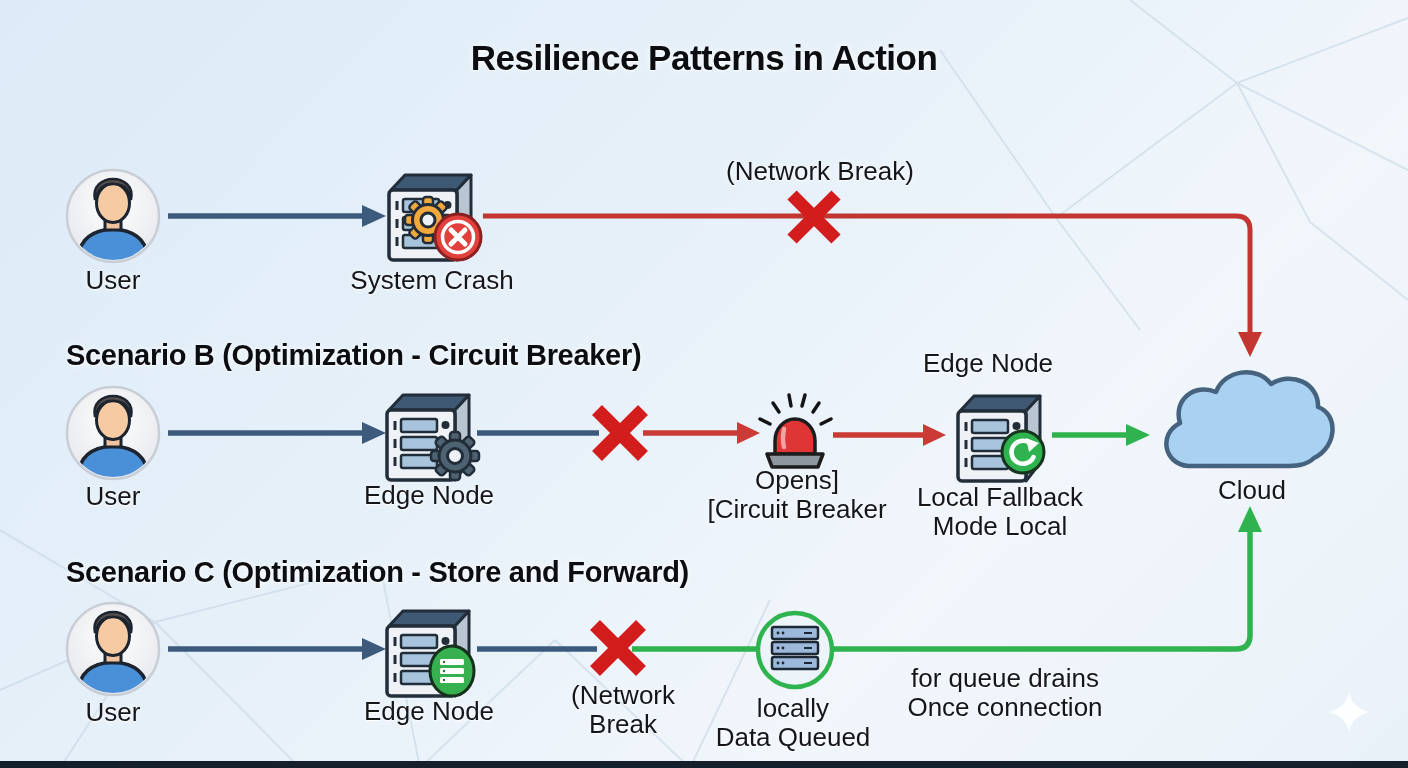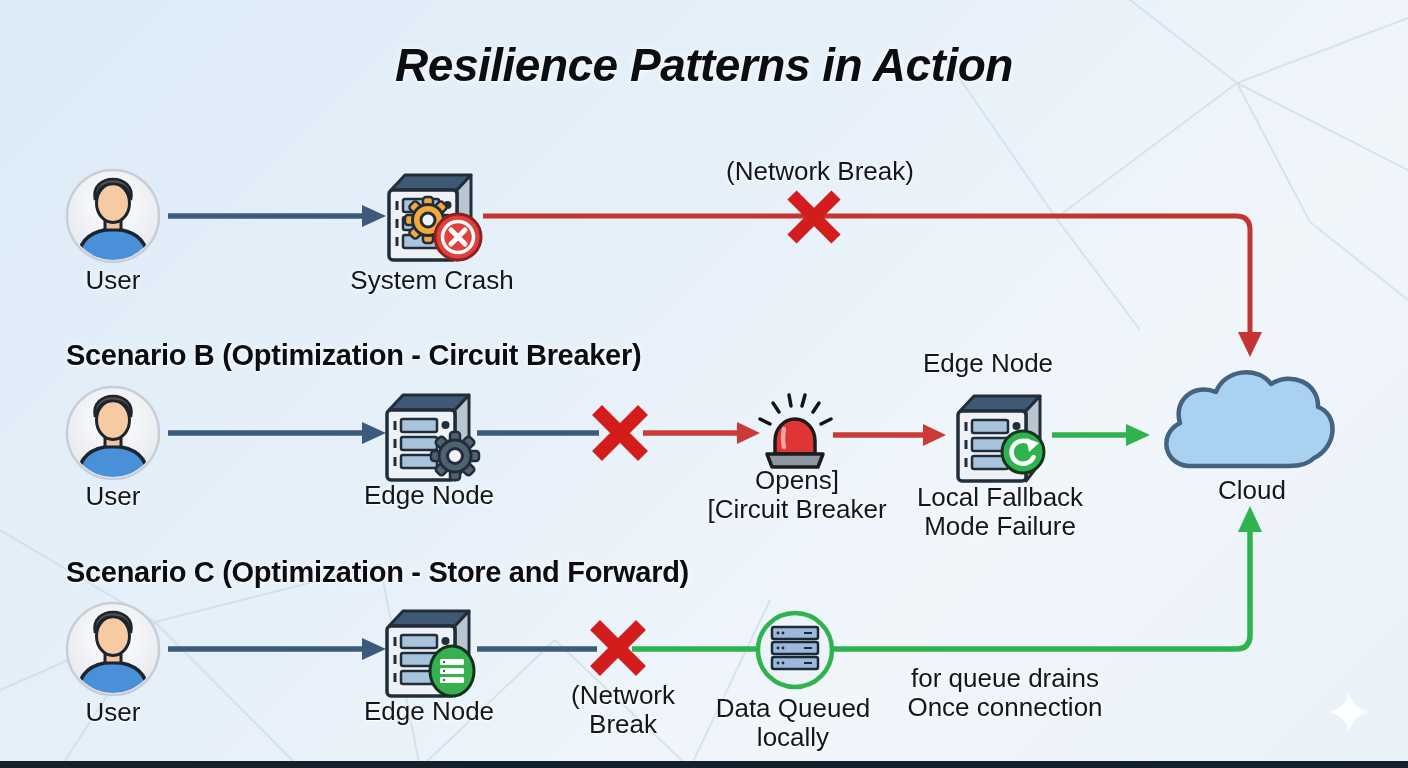--- a/index.html
+++ b/index.html
@@ -4,21 +4,21 @@
 <style>
   html,body{margin:0;padding:0;background:#9fb3c4;}
   .stage{
     position:relative;width:1408px;height:768px;overflow:hidden;
     background:linear-gradient(135deg,#dcebf7 0%,#e6f0f9 40%,#f1f6fb 70%,#e9f1f8 100%);
     font-family:"Liberation Sans", sans-serif;color:#101215;
   }
   .stage svg.base{position:absolute;left:0;top:0;}
   .txt{position:absolute;transform:translateX(-50%);text-align:center;white-space:nowrap;
        text-shadow:0 1px 0 rgba(255,255,255,.85),0 0 7px rgba(255,255,255,.9);}
-  .title{font-size:46px;font-weight:bold;letter-spacing:-.5px;color:#0b0d10;font-style:italic;}
+  .title{font-size:35px;font-weight:bold;letter-spacing:-.5px;color:#0b0d10;}
   .heading{position:absolute;transform:none;text-align:left;font-size:29px;font-weight:bold;
            letter-spacing:-.3px;color:#0b0d10;white-space:nowrap;
            text-shadow:0 1px 0 rgba(255,255,255,.85),0 0 7px rgba(255,255,255,.9);}
   .lbl{font-size:26px;line-height:29px;color:#14161a;}
 </style>
 </head>
 <body>
 
 <div class="stage">
 
@@ -238,32 +238,32 @@
   <div class="heading" style="left:66px;top:339px;">Scenario B (Optimization - Circuit Breaker)</div>
   <div class="txt lbl" style="left:113px;top:482px;">User</div>
   <div class="txt lbl" style="left:429px;top:481px;">Edge Node</div>
   <div class="txt lbl" style="left:797px;top:466px;">
     <div>Opens]</div>
     <div>[Circuit Breaker</div>
   </div>
   <div class="txt lbl" style="left:988px;top:349px;">Edge Node</div>
   <div class="txt lbl" style="left:1000px;top:483px;">
     <div>Local Fallback</div>
-    <div>Mode Failure</div>
+    <div>Mode Local</div>
   </div>
   <div class="txt lbl" style="left:1252px;top:476px;">Cloud</div>
 
   <div class="heading" style="left:66px;top:556px;text-align:right;">Scenario C (Optimization - Store and Forward)</div>
   <div class="txt lbl" style="left:113px;top:698px;">User</div>
   <div class="txt lbl" style="left:429px;top:697px;">Edge Node</div>
   <div class="txt lbl" style="left:623px;top:681px;">
     <div>(Network</div>
     <div>Break</div>
   </div>
   <div class="txt lbl" style="left:793px;top:694px;">
+    <div>locally</div>
     <div>Data Queued</div>
-    <div>locally</div>
   </div>
   <div class="txt lbl" style="left:1005px;top:664px;">
     <div>for queue drains</div>
     <div>Once connection</div>
   </div>
 </div>
 
 </body></html>

